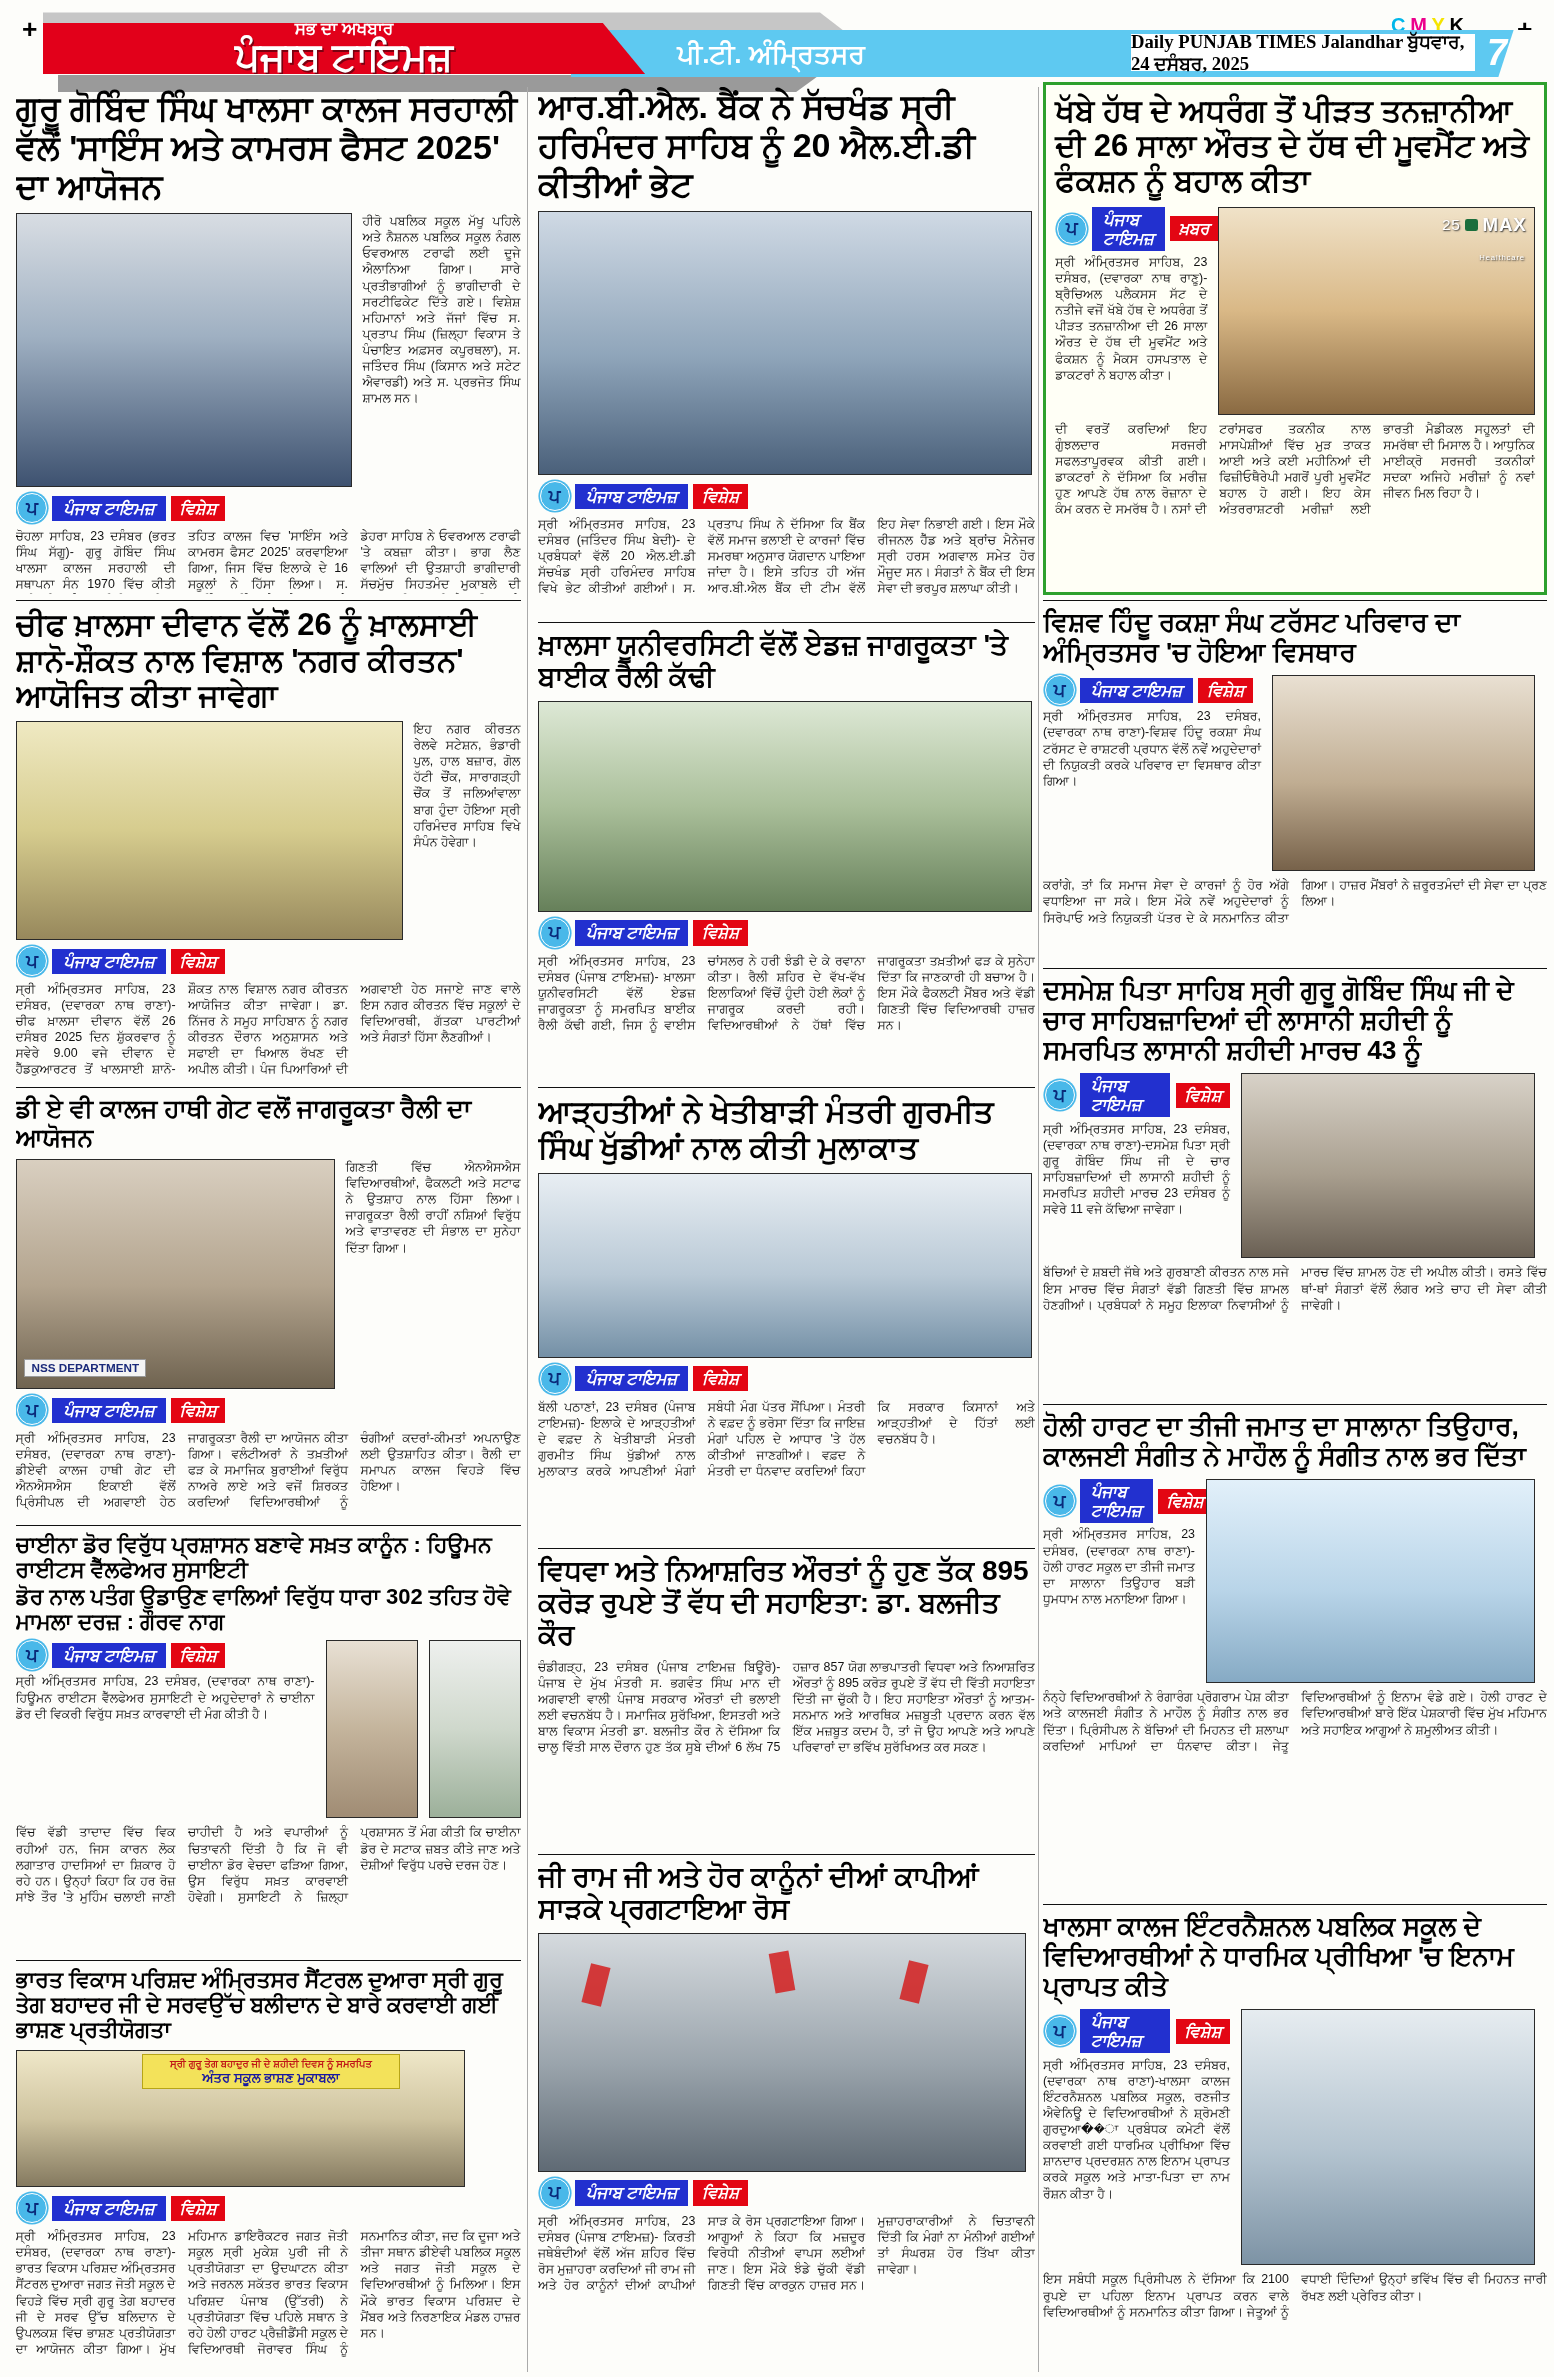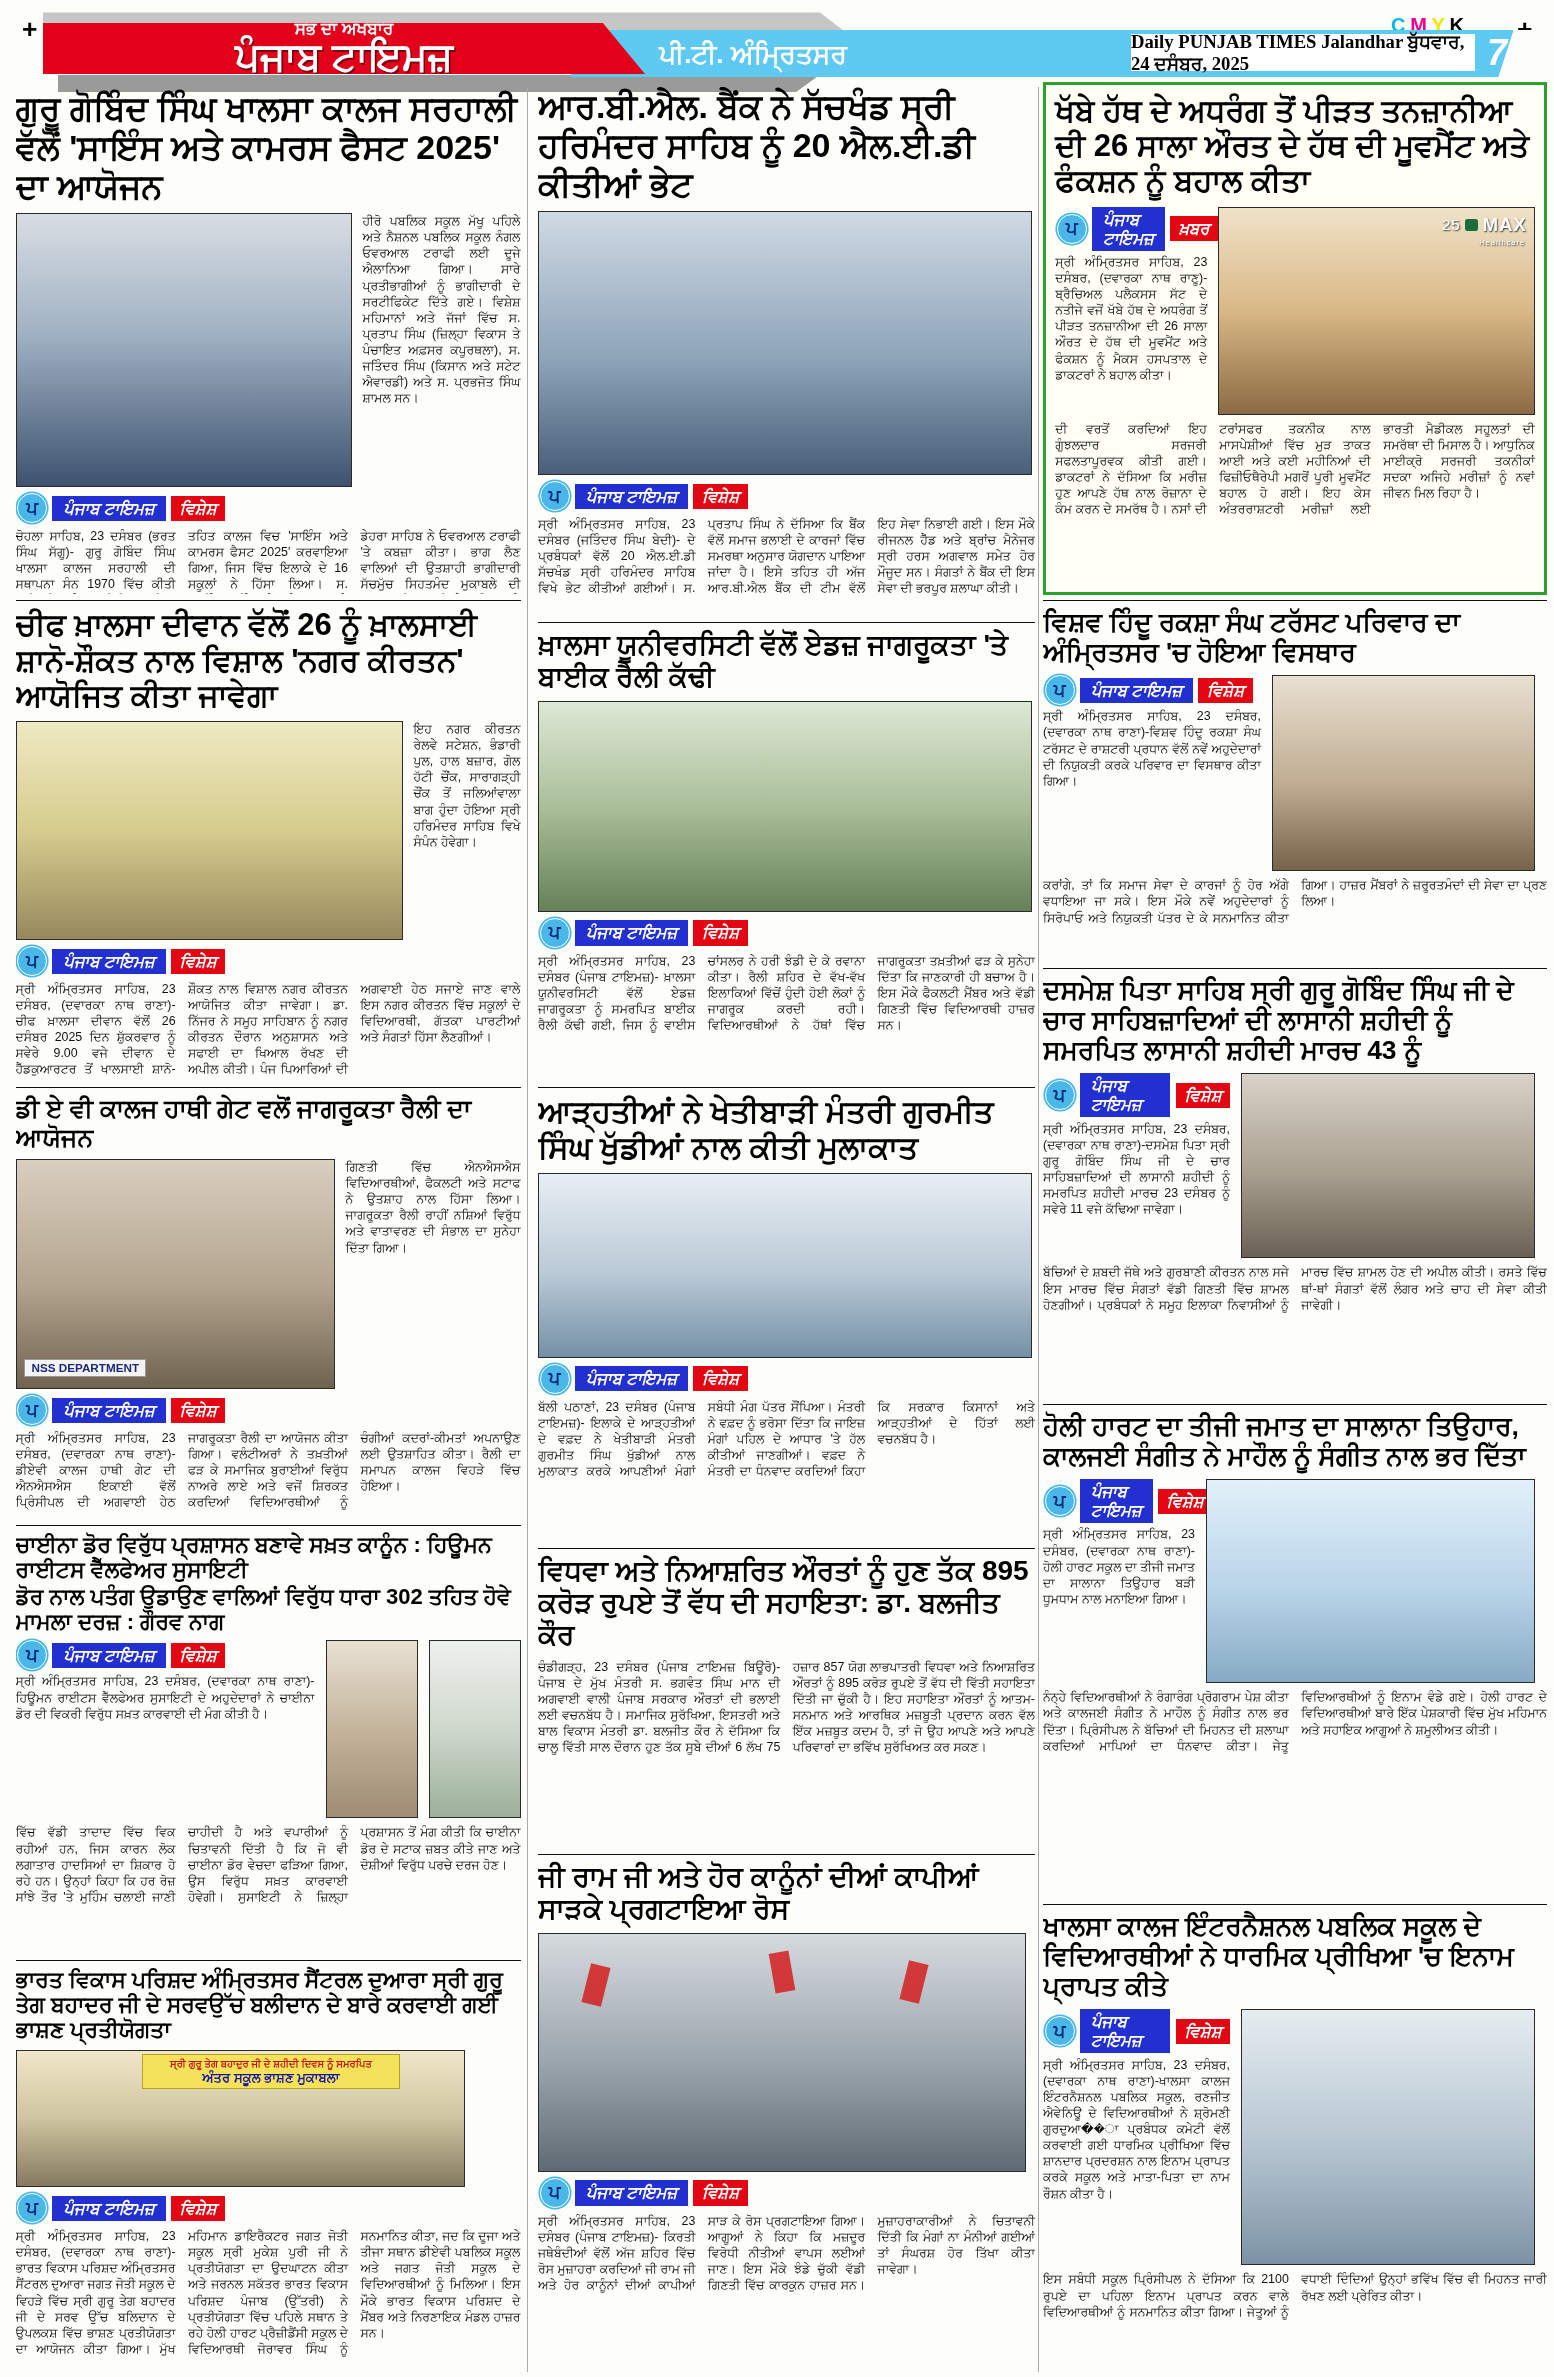--- a/index.html
+++ b/index.html
@@ -10,21 +10,21 @@
   .cmyk{position:absolute;font-size:20px;font-weight:bold;letter-spacing:4.7px;}
   .cmyk .c{color:#00b7ea}.cmyk .m{color:#ec008c}.cmyk .y{color:#f5e400}.cmyk .k{color:#000}
   .slab{position:absolute;}
   .masthead-red{position:absolute;left:43px;top:23px;width:602px;height:51px;background:#e2001a;
       clip-path:polygon(0 0,93% 0,100% 100%,0 100%);display:flex;flex-direction:column;
       align-items:center;justify-content:center;box-shadow:2.3px 2.3px 0 #888;}
   .masthead-tag{color:#fff;font-size:17px;font-weight:bold;line-height:1;}
   .masthead-title{color:#fff;font-size:39px;font-weight:bold;line-height:1.02;text-shadow:1.6px 1.6px 0 #7a0010;}
   .bluebar{position:absolute;left:571px;top:29.5px;width:944px;height:47px;background:#5ec9f1;}
   .bluebar-notch{position:absolute;right:-11px;top:0;width:20px;height:47px;background:#fdfdfa;transform:skewX(-18deg);}
-  .edition{position:absolute;left:753px;top:39px;transform:translateX(-50%);color:#fff;font-size:26.4px;font-weight:bold;}
+  .edition{position:absolute;left:771px;top:39px;transform:translateX(-50%);color:#fff;font-size:26.4px;font-weight:bold;}
   .datebox{position:absolute;left:1131px;top:34px;width:344px;height:37px;background:#fff;color:#000;
       font-family:"Liberation Serif",serif;font-weight:bold;font-size:18.7px;display:flex;align-items:center;justify-content:center;}
   .pagenum{position:absolute;left:1477px;top:31px;width:40px;height:44px;color:#fff;font-size:36px;font-weight:bold;
       display:flex;align-items:center;justify-content:center;font-style:italic;}
   
   .art{position:absolute;overflow:hidden;}
   .rule{border-top:1.6px solid #111;padding-top:6.2px;}
   .hl{font-weight:bold;color:#000;line-height:1.14;margin:0 0 7.8px 0;}
   .hl44{font-size:34px}.hl40{font-size:31px}.hl38{font-size:25px}.hl36{font-size:28px}
   .hl34{font-size:26.4px}.hl28{font-size:22px}
@@ -117,21 +117,21 @@
           <span class="b-tag">ਖ਼ਬਰ</span>
         </div>
         <div class="sidecol">ਸ੍ਰੀ ਅੰਮ੍ਰਿਤਸਰ ਸਾਹਿਬ, 23 ਦਸੰਬਰ, (ਦਵਾਰਕਾ ਨਾਥ ਰਾਣੂ)-ਬ੍ਰੈਚਿਅਲ ਪਲੈਕਸਸ ਸੱਟ ਦੇ ਨਤੀਜੇ ਵਜੋਂ ਖੱਬੇ ਹੱਥ ਦੇ ਅਧਰੰਗ ਤੋਂ ਪੀੜਤ ਤਨਜ਼ਾਨੀਆ ਦੀ 26 ਸਾਲਾ ਔਰਤ ਦੇ ਹੱਥ ਦੀ ਮੂਵਮੈਂਟ ਅਤੇ ਫੰਕਸ਼ਨ ਨੂੰ ਮੈਕਸ ਹਸਪਤਾਲ ਦੇ ਡਾਕਟਰਾਂ ਨੇ ਬਹਾਲ ਕੀਤਾ।</div>
       </div>
       <div class="photo" style="width:317px;height:208px;background:linear-gradient(180deg,#f0e2c8,#d9b886 50%,#8a6a42);">
         <span class="ov-max">
           <span class="yr">25</span>
           <i class="max-ico"></i>
           <span>MAX</span>
         </span>
-        <span class="ov-max hc" style="top:30px;right:9.3px;font-size:7.8px;font-weight:normal;">Healthcare</span>
+        <span class="ov-max hc" style="top:45px;right:9.3px;font-size:7.8px;font-weight:normal;">Healthcare</span>
       </div>
     </div>
     <div class="bodytxt cols3">ਦੀ ਵਰਤੋਂ ਕਰਦਿਆਂ ਇਹ ਗੁੰਝਲਦਾਰ ਸਰਜਰੀ ਸਫਲਤਾਪੂਰਵਕ ਕੀਤੀ ਗਈ। ਡਾਕਟਰਾਂ ਨੇ ਦੱਸਿਆ ਕਿ ਮਰੀਜ਼ ਹੁਣ ਆਪਣੇ ਹੱਥ ਨਾਲ ਰੋਜ਼ਾਨਾ ਦੇ ਕੰਮ ਕਰਨ ਦੇ ਸਮਰੱਥ ਹੈ। ਨਸਾਂ ਦੀ ਟਰਾਂਸਫਰ ਤਕਨੀਕ ਨਾਲ ਮਾਸਪੇਸ਼ੀਆਂ ਵਿੱਚ ਮੁੜ ਤਾਕਤ ਆਈ ਅਤੇ ਕਈ ਮਹੀਨਿਆਂ ਦੀ ਫਿਜ਼ੀਓਥੈਰੇਪੀ ਮਗਰੋਂ ਪੂਰੀ ਮੂਵਮੈਂਟ ਬਹਾਲ ਹੋ ਗਈ। ਇਹ ਕੇਸ ਅੰਤਰਰਾਸ਼ਟਰੀ ਮਰੀਜ਼ਾਂ ਲਈ ਭਾਰਤੀ ਮੈਡੀਕਲ ਸਹੂਲਤਾਂ ਦੀ ਸਮਰੱਥਾ ਦੀ ਮਿਸਾਲ ਹੈ। ਆਧੁਨਿਕ ਮਾਈਕ੍ਰੋ ਸਰਜਰੀ ਤਕਨੀਕਾਂ ਸਦਕਾ ਅਜਿਹੇ ਮਰੀਜ਼ਾਂ ਨੂੰ ਨਵਾਂ ਜੀਵਨ ਮਿਲ ਰਿਹਾ ਹੈ।</div>
   </section>
 
   <section class="art" style="left:15.5px;top:600px;width:505px;height:482px;">
     <h1 class="hl hl40 rule">ਚੀਫ ਖ਼ਾਲਸਾ ਦੀਵਾਨ ਵੱਲੋਂ 26 ਨੂੰ ਖ਼ਾਲਸਾਈ ਸ਼ਾਨੋ-ਸ਼ੌਕਤ ਨਾਲ ਵਿਸ਼ਾਲ 'ਨਗਰ ਕੀਰਤਨ' ਆਯੋਜਿਤ ਕੀਤਾ ਜਾਵੇਗਾ</h1>
     <div class="row">
       <div class="photo" style="width:387px;height:219px;background:linear-gradient(180deg,#efe9c2,#d6cc8e 50%,#97885c);"></div>
       <div class="sidecol">ਇਹ ਨਗਰ ਕੀਰਤਨ ਰੇਲਵੇ ਸਟੇਸ਼ਨ, ਭੰਡਾਰੀ ਪੁਲ, ਹਾਲ ਬਜ਼ਾਰ, ਗੋਲ ਹੱਟੀ ਚੌਂਕ, ਸਾਰਾਗੜ੍ਹੀ ਚੌਂਕ ਤੋਂ ਜਲਿਆਂਵਾਲਾ ਬਾਗ ਹੁੰਦਾ ਹੋਇਆ ਸ੍ਰੀ ਹਰਿਮੰਦਰ ਸਾਹਿਬ ਵਿਖੇ ਸੰਪੰਨ ਹੋਵੇਗਾ।</div>

